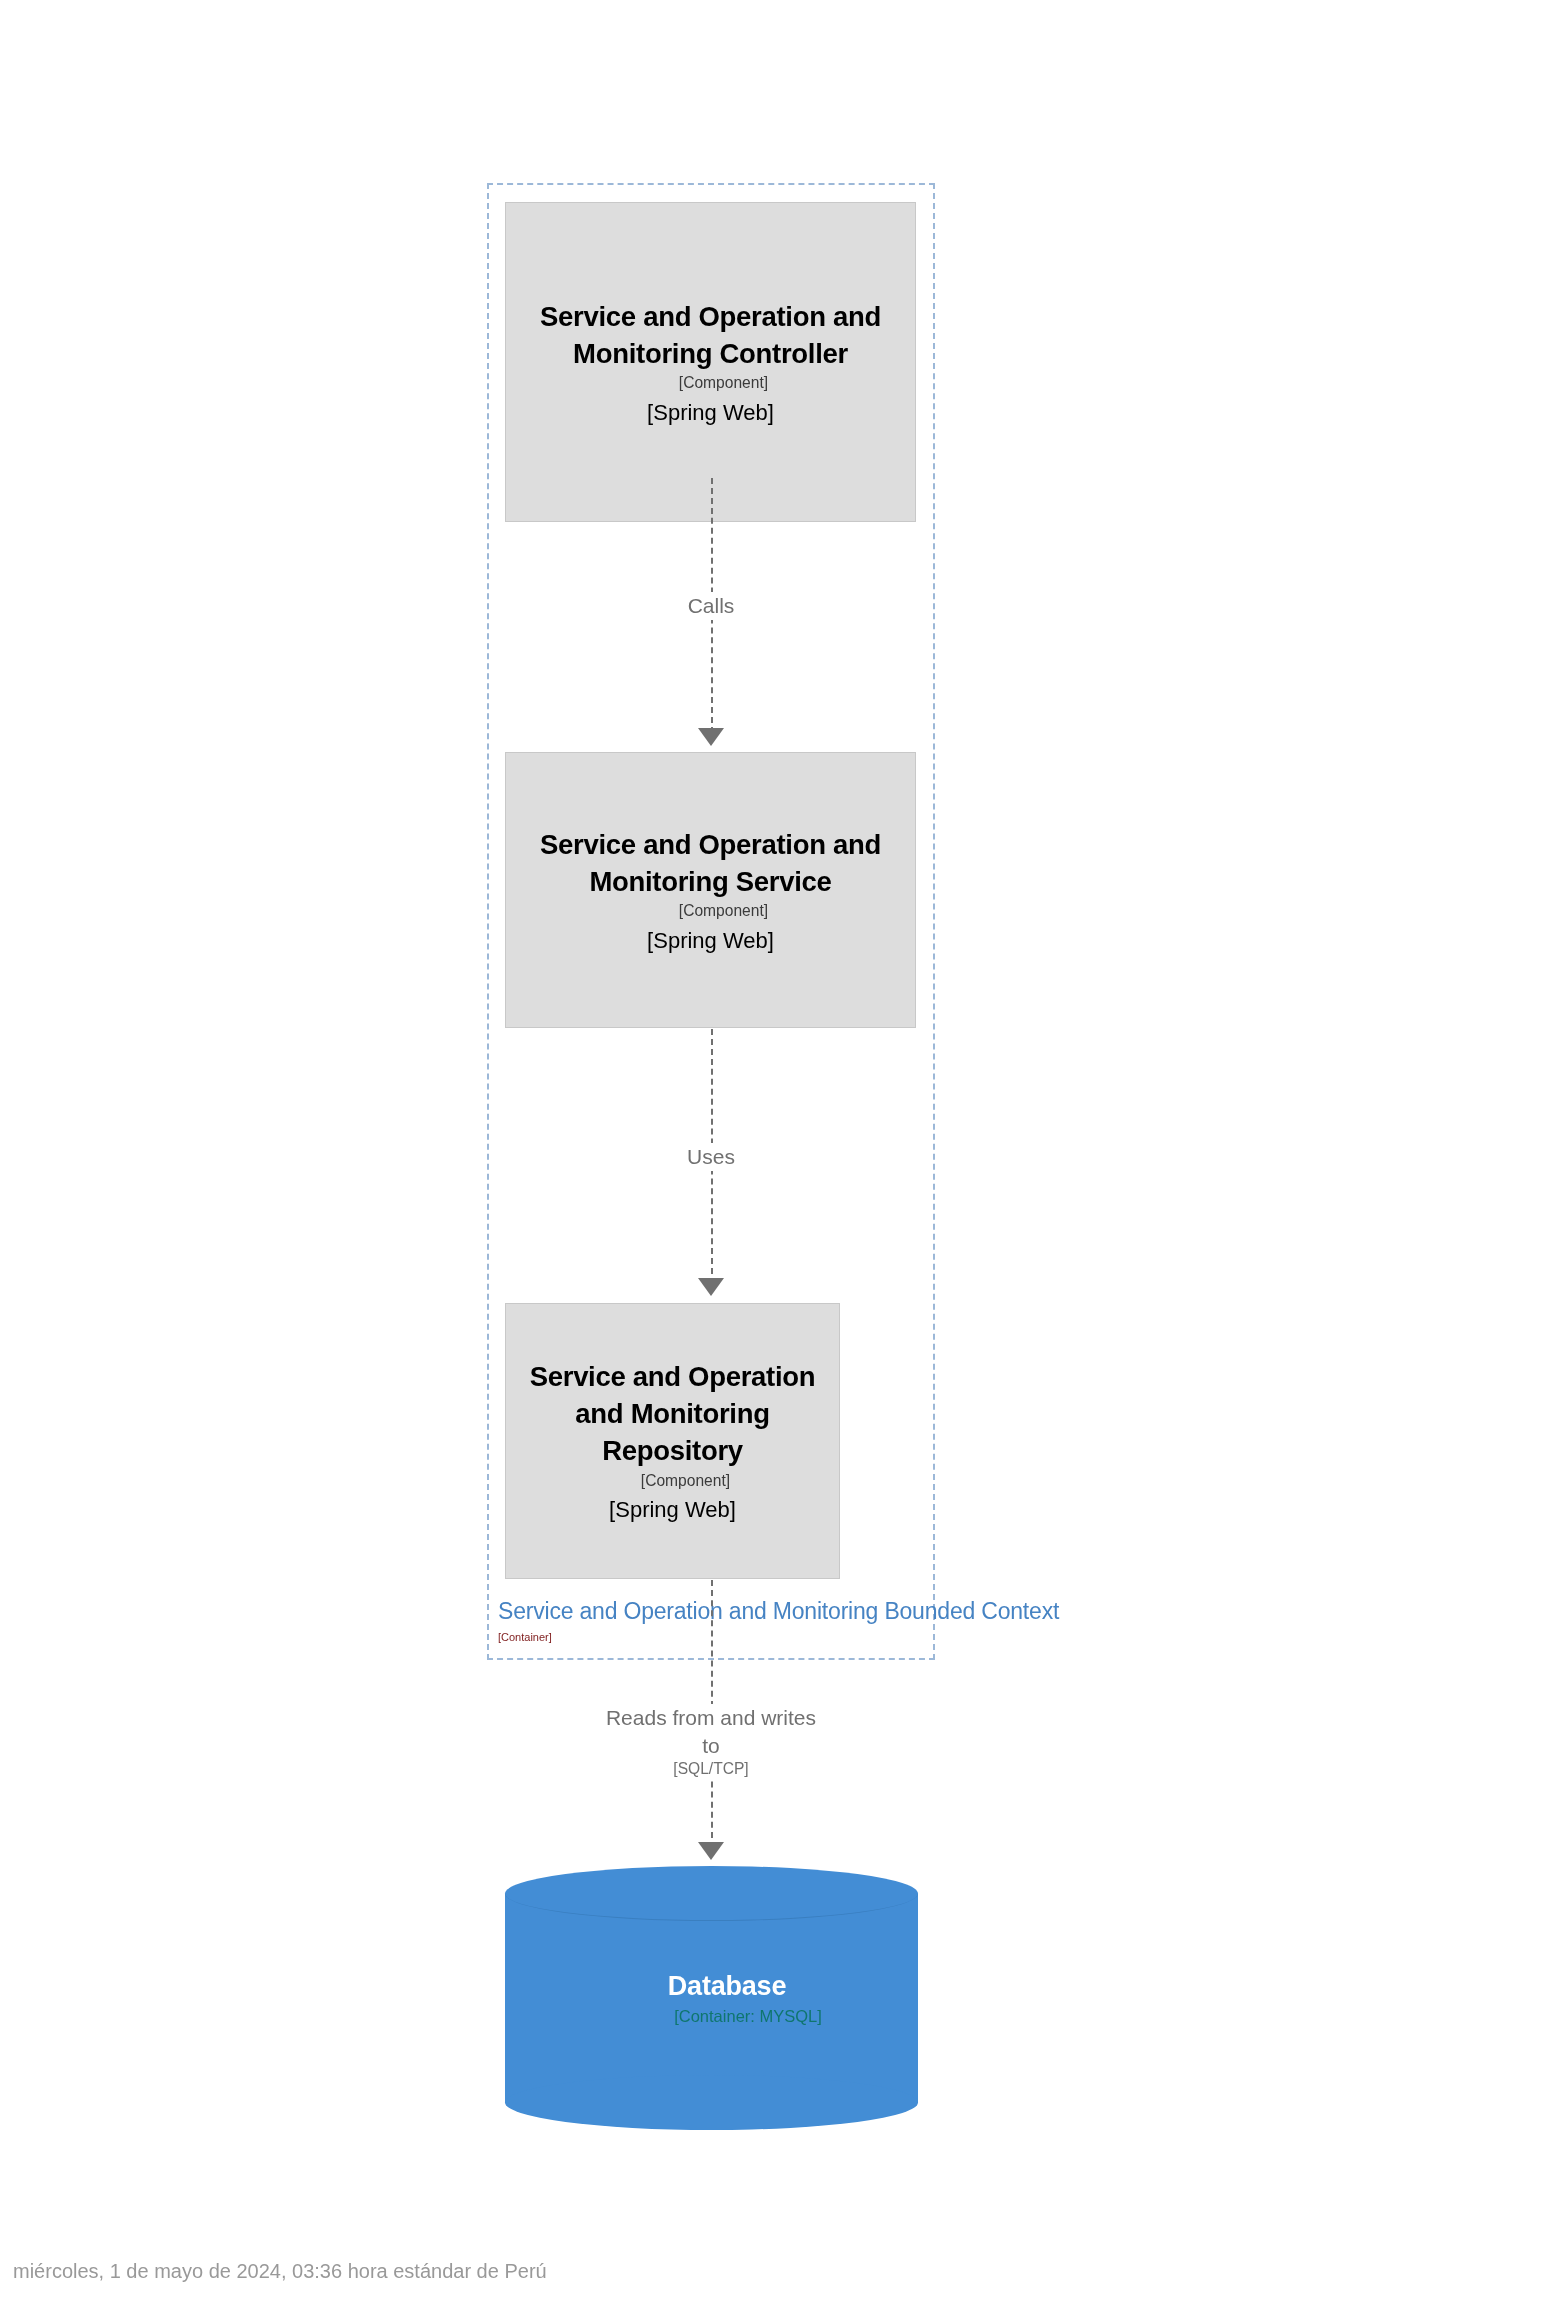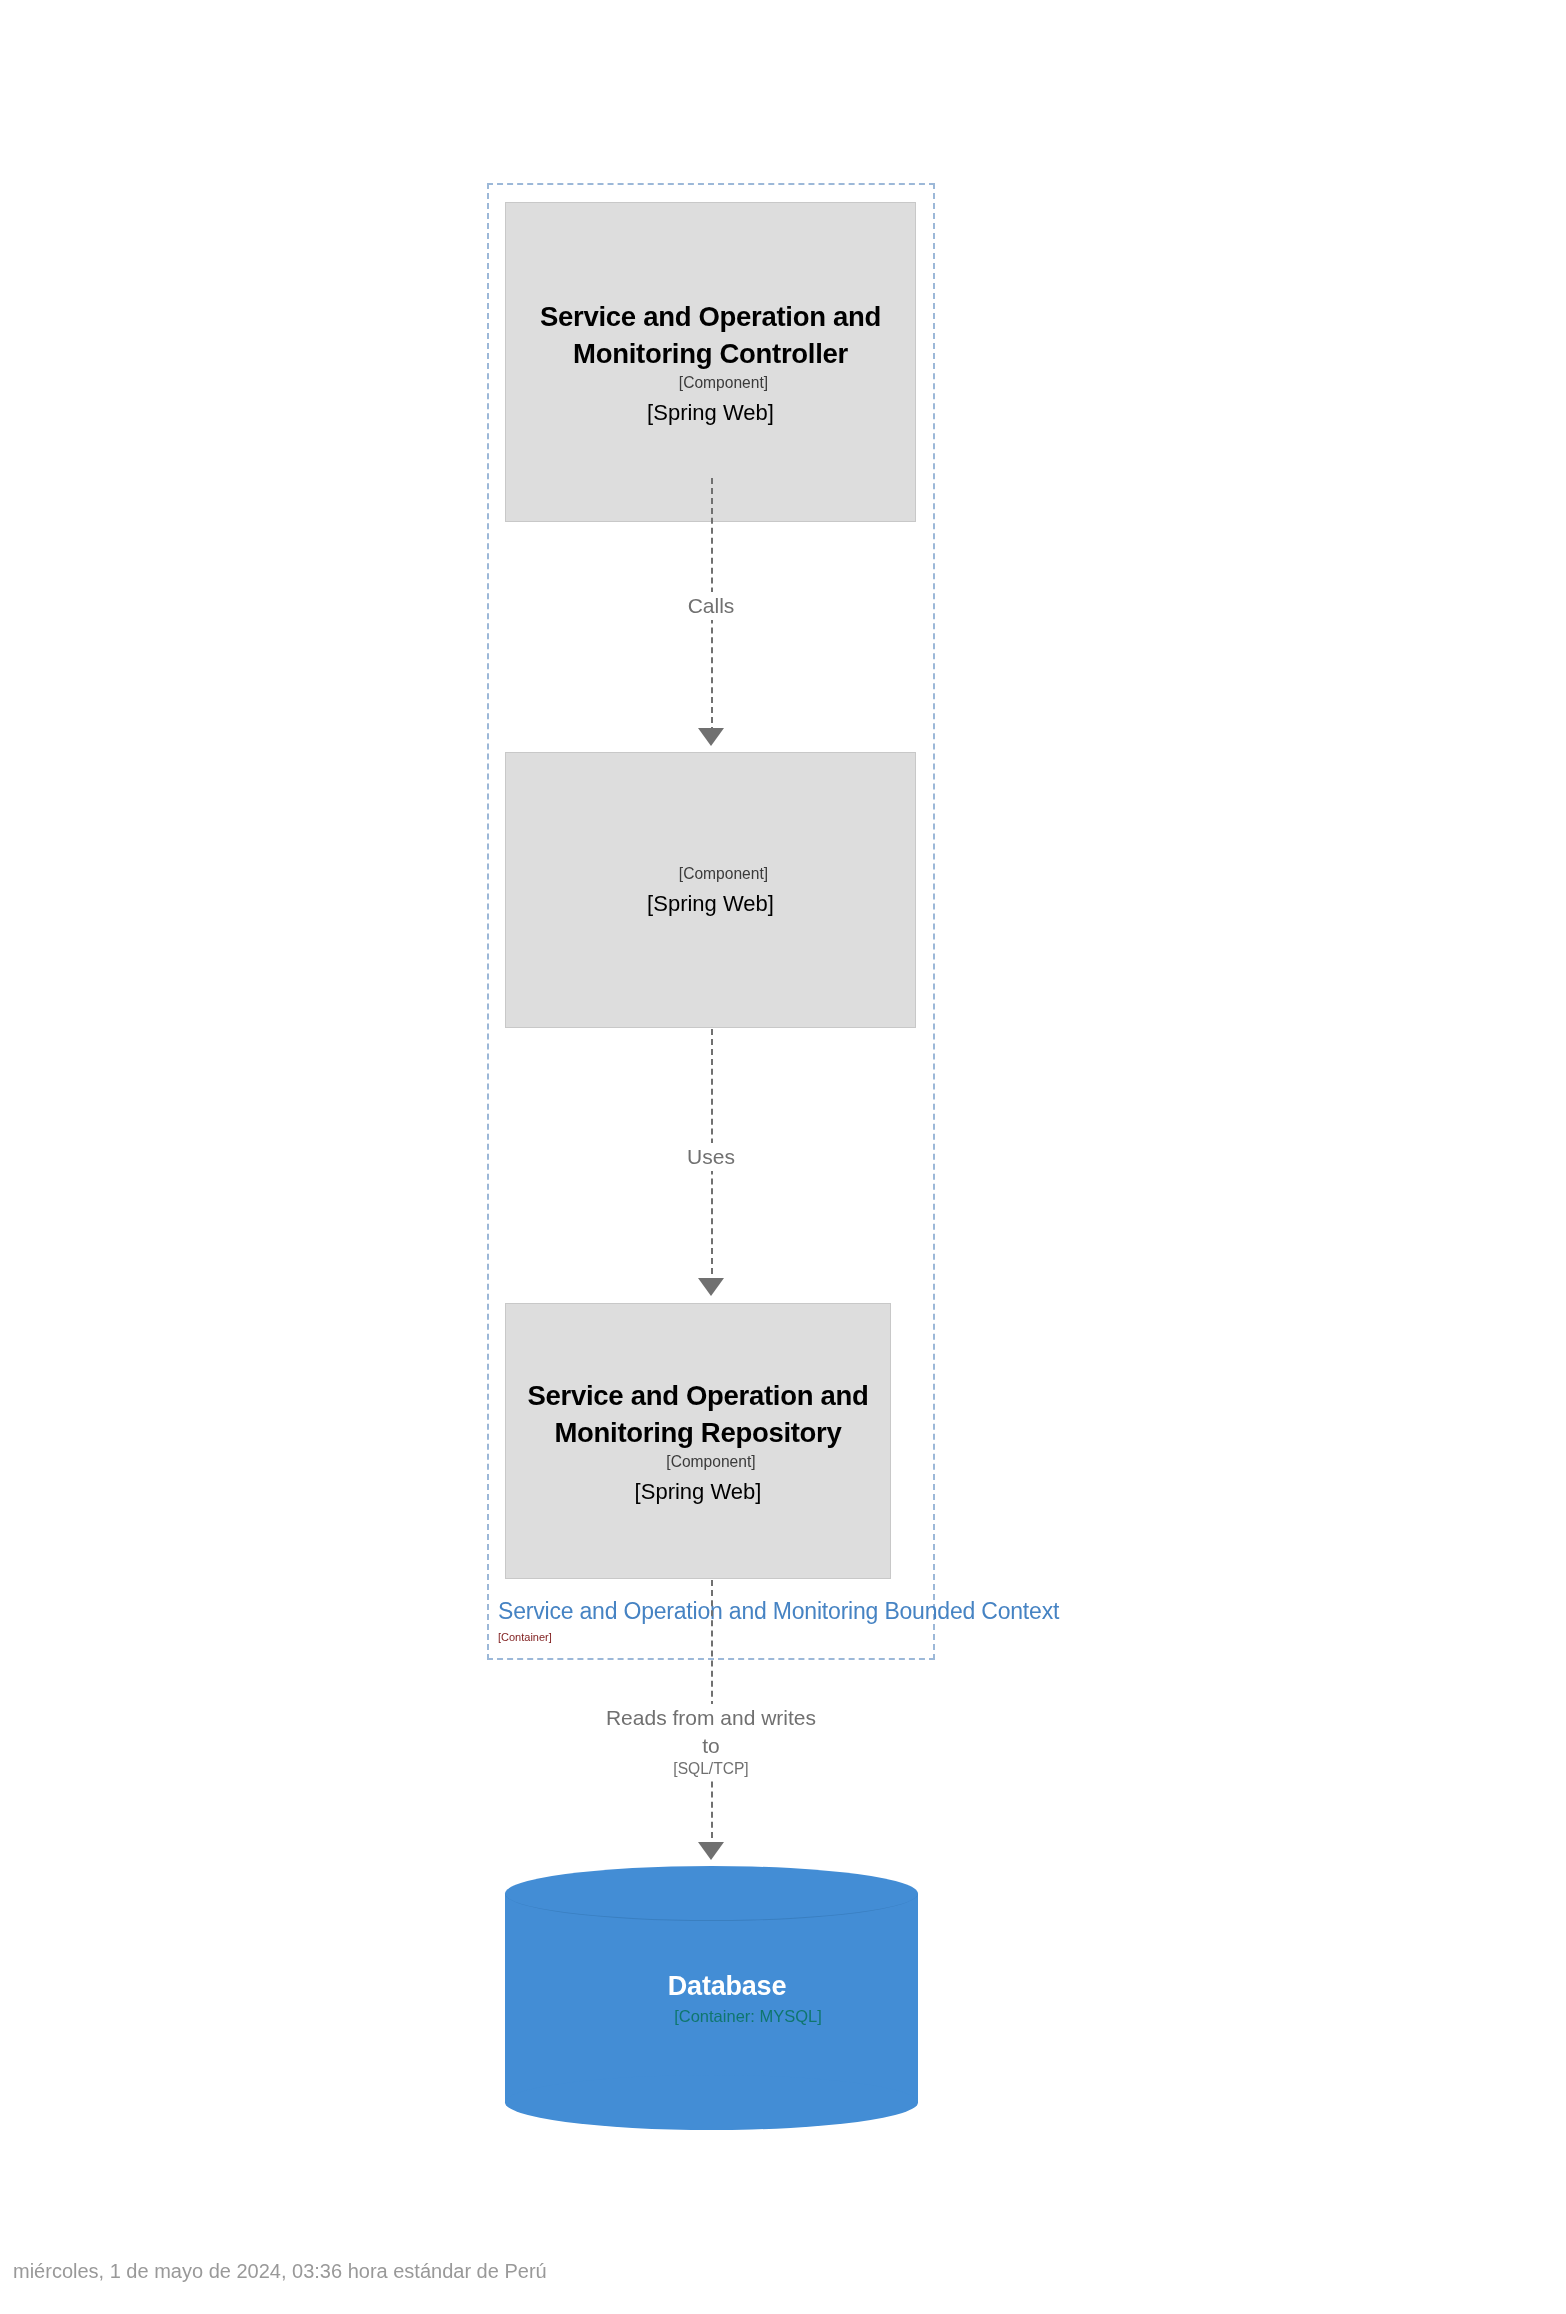--- a/index.html
+++ b/index.html
@@ -85,21 +85,21 @@
   }
   .component .c-tech {
     font-size: 22px;
     color: #000000;
     line-height: 27.5px;
     margin-top: 5.5px;
   }
 
   #component-controller { left: 505px; top: 202px;  width: 411px; height: 320px; }
   #component-service    { left: 505px; top: 752px;  width: 411px; height: 276px; }
-  #component-repository { left: 505px; top: 1303px; width: 386px; height: 276px; }
+  #component-repository { left: 505px; top: 1303px; width: 335px; height: 276px; }
 
   
   .rel-line {
     position: absolute;
     width: 0;
     border-left: 2.8px dashed #707070;
     box-sizing: border-box;
   }
   .rel-arrow {
     position: absolute;
@@ -236,20 +236,21 @@
     <div class="c-name">Service and Operation and Monitoring Controller</div>
     <div class="c-type">[Component]</div>
     <div class="c-tech">[Spring Web]</div>
   </div>
 
   <div class="rel-line" id="rel-calls-line"></div>
   <div class="rel-arrow" id="rel-calls-arrow"></div>
   <div class="rel-label" id="rel-calls-label">Calls</div>
 
   <div class="component" id="component-service">
+    <div class="c-name">Service and Operation and Monitoring Service</div>
     <div class="c-type">[Component]</div>
     <div class="c-tech">[Spring Web]</div>
   </div>
 
   <div class="rel-line" id="rel-uses-line"></div>
   <div class="rel-arrow" id="rel-uses-arrow"></div>
   <div class="rel-label" id="rel-uses-label">Uses</div>
 
   <div class="component" id="component-repository">
     <div class="c-name">Service and Operation and Monitoring Repository</div>

